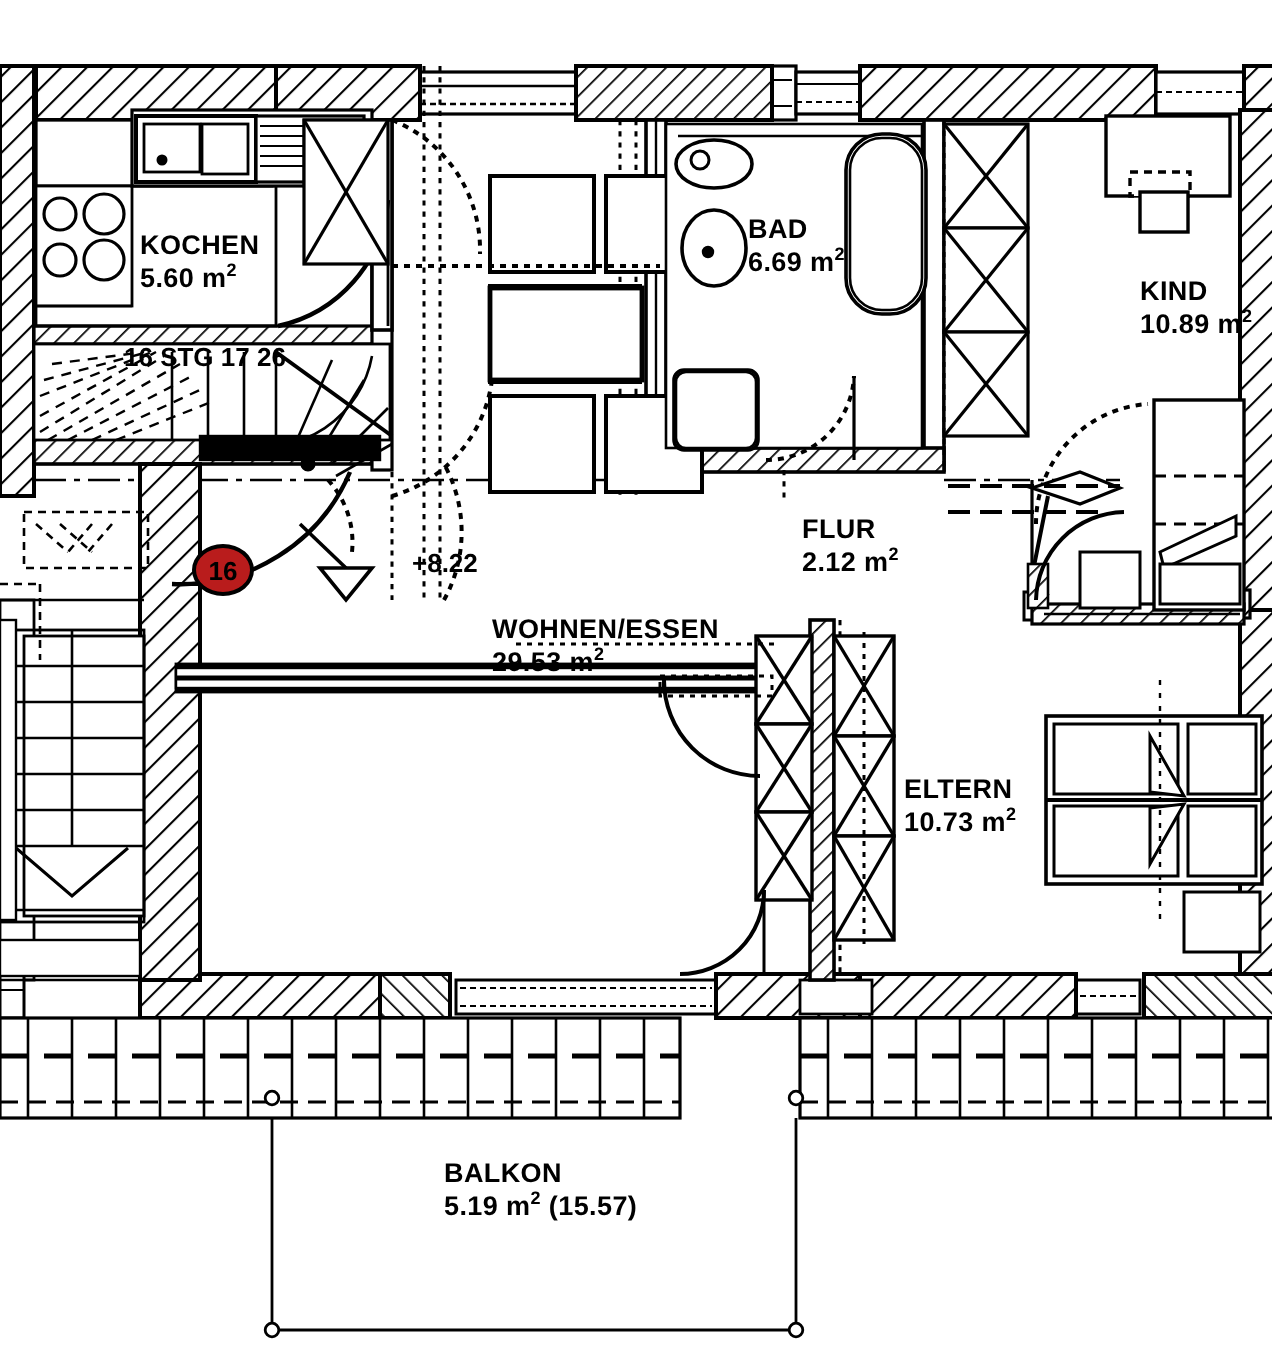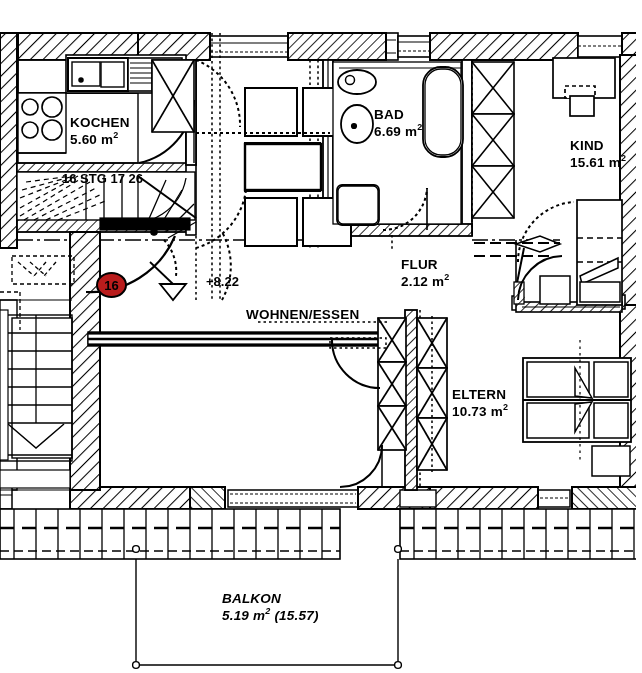--- a/index.html
+++ b/index.html
@@ -399,38 +399,39 @@
   <span class="a"><span>5.60</span>&nbsp;<span>m</span><span class="sup">2</span></span>
 </div>
 
 <div class="lbl" style="left:374px;top:108px;">
   <span class="n">BAD</span>
   <span class="a"><span>6.69</span>&nbsp;<span>m</span><span class="sup">2</span></span>
 </div>
 
 <div class="lbl" style="left:531px;top:139px;margin-left:39px;">
   <span class="n">KIND</span>
-  <span class="a"><span>15.61</span>&nbsp;<span>m</span><span class="sup">2</span></span>
+  <span class="a"><span>10.89</span>&nbsp;<span>m</span><span class="sup">2</span></span>
 </div>
 
 <div class="lbl" style="left:401px;top:258px;">
   <span class="n">FLUR</span>
   <span class="a"><span>2.12</span>&nbsp;<span>m</span><span class="sup">2</span></span>
 </div>
 
 <div class="lbl" style="left:246px;top:308px;">
   <span class="n">WOHNEN/ESSEN</span>
+  <span class="a"><span>29.53</span>&nbsp;<span>m</span><span class="sup">2</span></span>
 </div>
 
 <div class="lbl" style="left:452px;top:388px;">
   <span class="n">ELTERN</span>
   <span class="a"><span>10.73</span>&nbsp;<span>m</span><span class="sup">2</span></span>
 </div>
 
-<div class="lbl" style="left:222px;top:592px;font-style:italic;">
+<div class="lbl" style="left:222px;top:580px;">
   <span class="n">BALKON</span>
   <span class="a"><span>5.19</span>&nbsp;<span>m</span><span class="sup">2</span>&nbsp;<span>(15.57)</span></span>
 </div>
 
 <div class="stgtxt" style="left:62px;top:171px;">16  STG  17   26</div>
 
 <div class="circnum" style="left:96px;top:272px;">16</div>
 
 <div class="elev" style="left:158px;top:274px;margin-left:48px;">+8.22</div>
 

